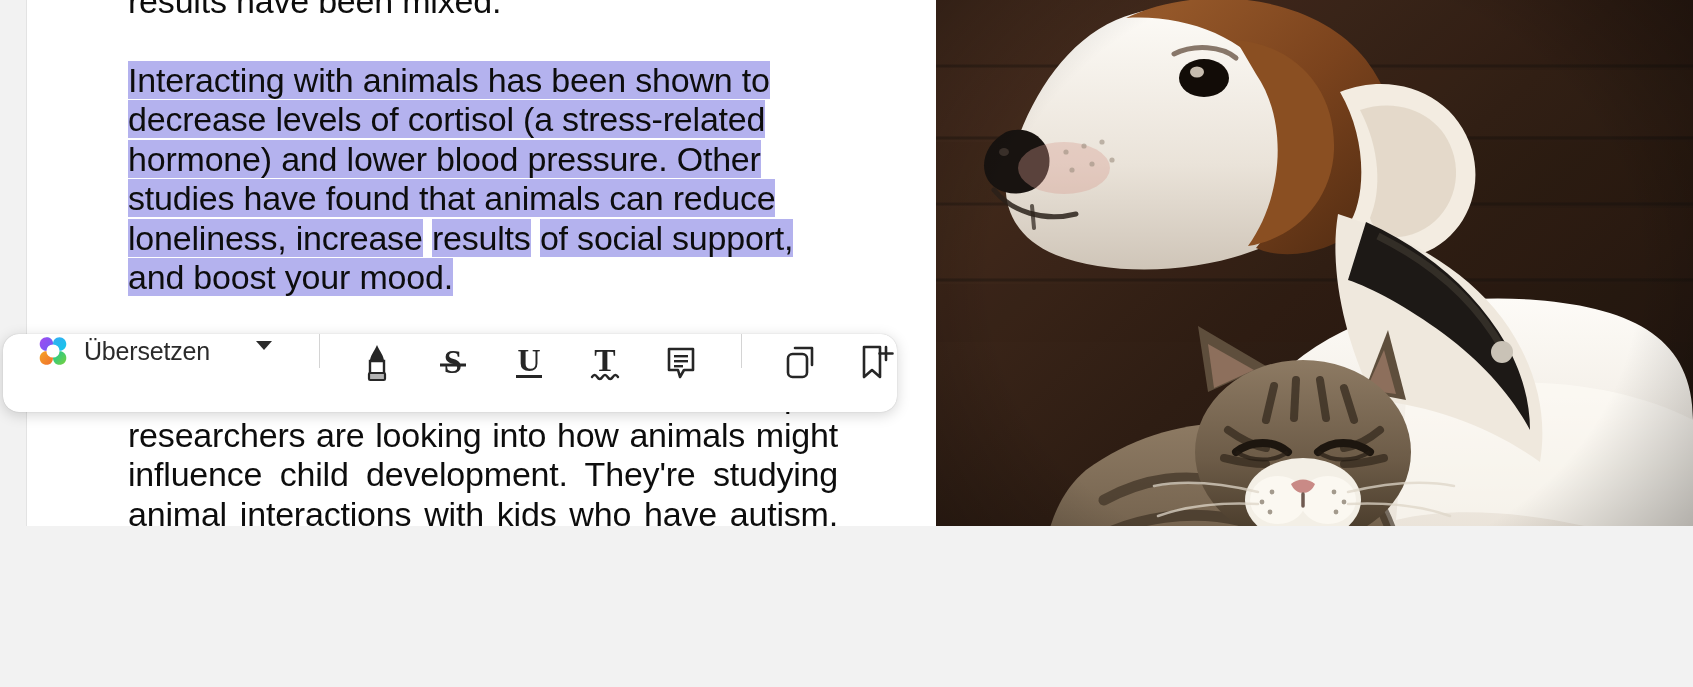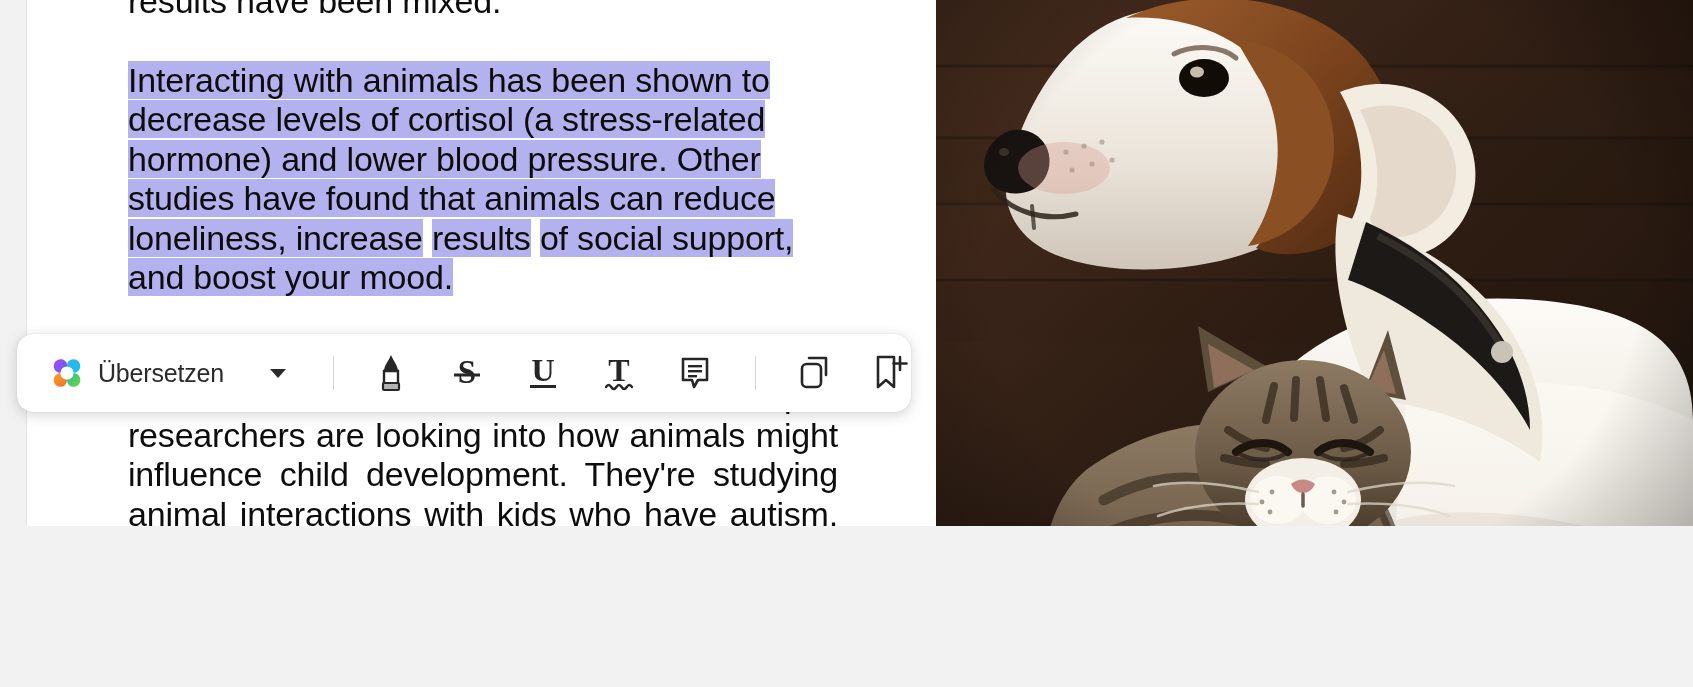--- a/index.html
+++ b/index.html
@@ -74,29 +74,29 @@
     width: 757px;
     height: 687px;
     overflow: hidden;
     background: #2a1d16;
   }
   .photo svg { display: block; }
 
   
   .toolbar {
     position: absolute;
-    left: 17px;
+    left: 3px;
     top: 334px;
     width: 894px;
     height: 78px;
     background: #ffffff;
     border-radius: 16px;
     box-shadow: 0 3px 14px rgba(0,0,0,0.17), 0 0 1px rgba(0,0,0,0.25);
     display: flex;
-    align-items: center;
+    align-items: flex-start;
     box-sizing: border-box;
     padding: 0 20px 0 33px;
   }
 
   .tb-brand {
     display: flex;
     align-items: center;
     gap: 14px;
     cursor: pointer;
   }

